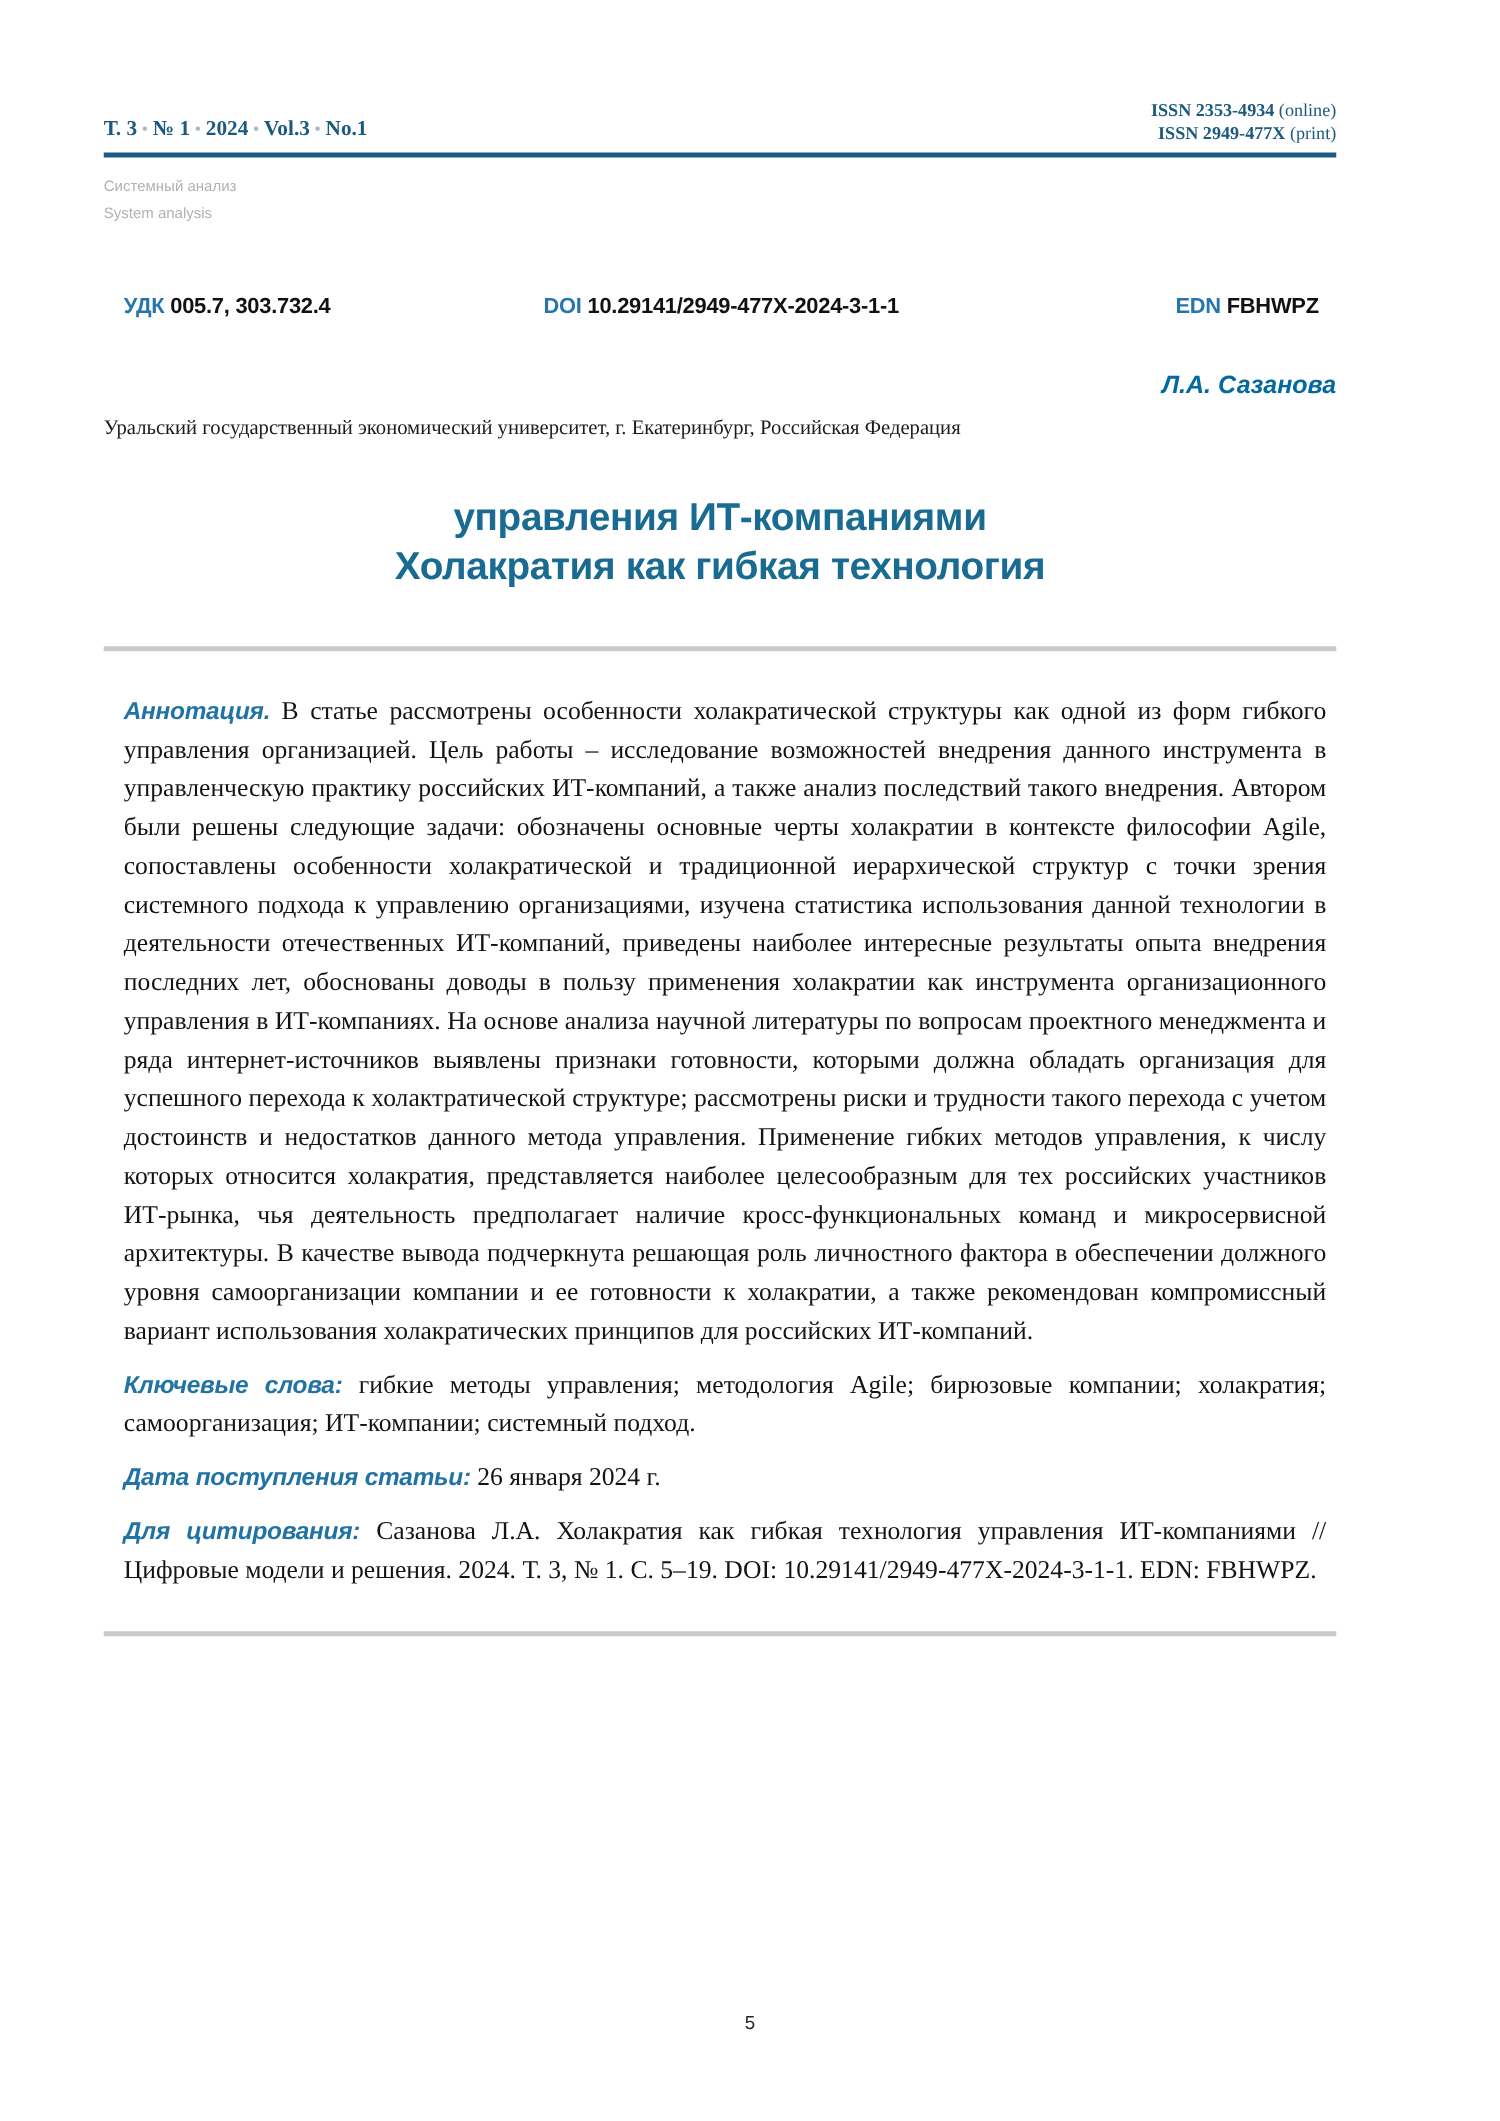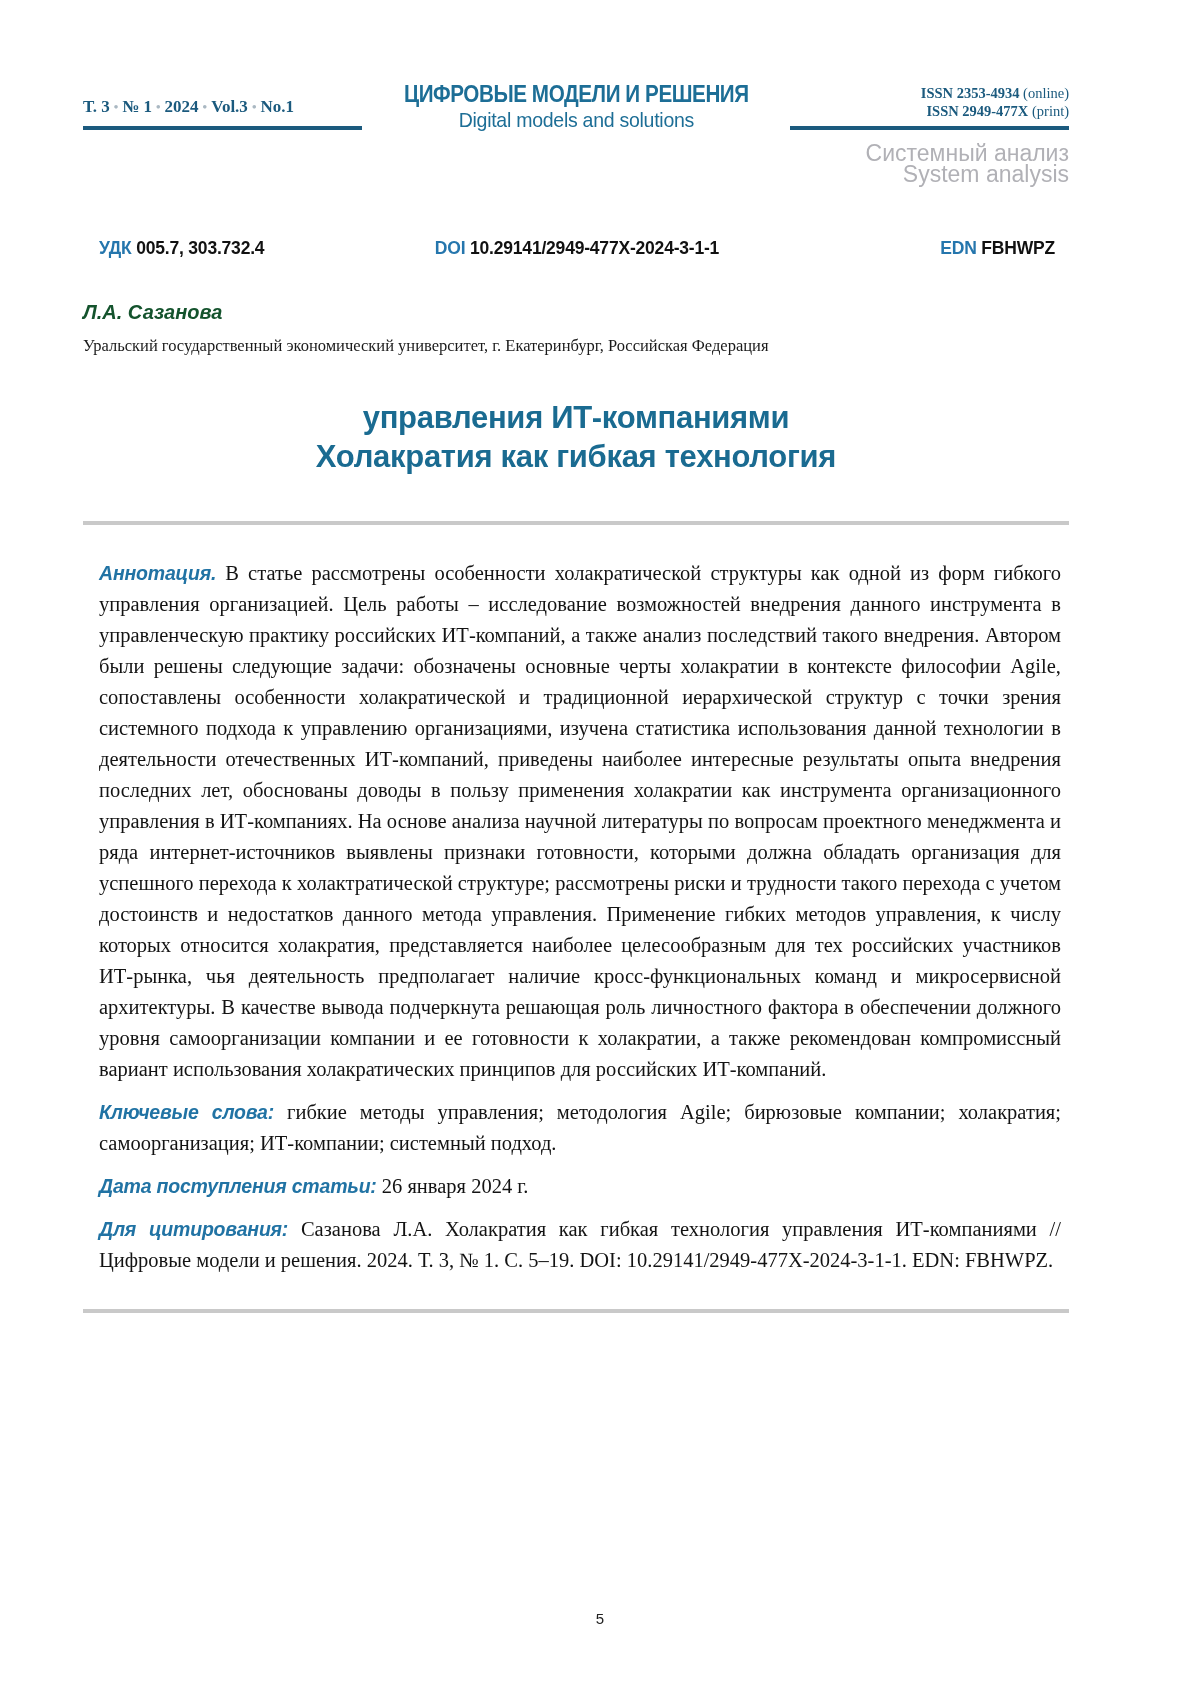--- a/index.html
+++ b/index.html
@@ -71,25 +71,25 @@
     font-size: 14.5px;
     color: #1b5a7e;
     line-height: 18px;
     white-space: nowrap;
   }
   .issn-code { font-weight: bold; }
   .issn-suffix { font-weight: normal; }
 
   
   .section-subtitle {
-    text-align: right;
+    text-align: left;
     margin-top: 13px;
     font-family: "Liberation Sans", sans-serif;
     color: #b1b1b6;
-    font-size: 23px;
+    font-size: 12px;
     line-height: 21px;
   }
 
   
   .meta-row {
     display: grid;
     grid-template-columns: 1fr auto 1fr;
     margin-top: 53px;
     font-family: "Liberation Sans", sans-serif;
     font-weight: bold;
@@ -98,27 +98,27 @@
     padding: 0 14px 0 16px;
   }
   .meta-left { text-align: left; }
   .meta-center { text-align: center; }
   .meta-right { text-align: right; }
   .meta-label { color: #2576ad; }
   .meta-value { color: #111111; }
 
   
   .author {
-    text-align: left;
+    text-align: right;
     margin-top: 42px;
     font-family: "Liberation Sans", sans-serif;
     font-weight: bold;
     font-style: italic;
     font-size: 20px;
-    color: #14532d;
+    color: #0369a1;
   }
   .affiliation {
     text-align: left;
     margin-top: 12px;
     font-family: "Liberation Serif", serif;
     font-size: 16.5px;
     color: #1a1a1a;
   }
 
   
@@ -179,24 +179,20 @@
 </head>
 <body>
 
 <div class="page">
 
   <div class="header">
     <div class="h-left">
       <div class="volume-info">
         <span>Т. 3</span><span class="volume-sep">•</span><span>№ 1</span><span class="volume-sep">•</span><span>2024</span><span class="volume-sep">•</span><span>Vol.3</span><span class="volume-sep">•</span><span>No.1</span>
       </div>
-    </div>
-    <div class="h-center">
-      <div class="jt-ru">ЦИФРОВЫЕ МОДЕЛИ И РЕШЕНИЯ</div>
-      <div class="jt-en">Digital models and solutions</div>
     </div>
     <div class="h-right">
       <div class="issn-block">
         <div class="issn-line"><span class="issn-code">ISSN 2353-4934</span><span class="issn-suffix"> (online)</span></div>
         <div class="issn-line"><span class="issn-code">ISSN 2949-477X</span><span class="issn-suffix"> (print)</span></div>
       </div>
     </div>
   </div>
 
   <div class="section-subtitle">

